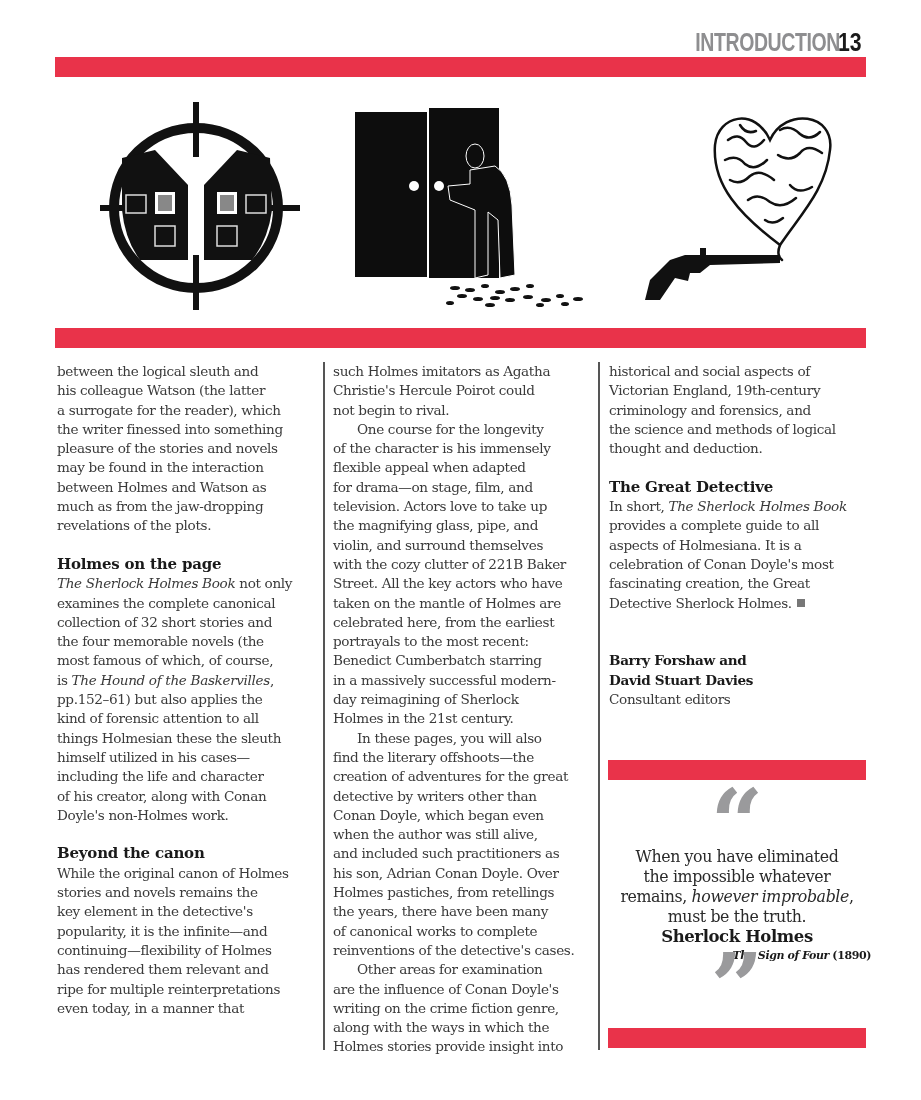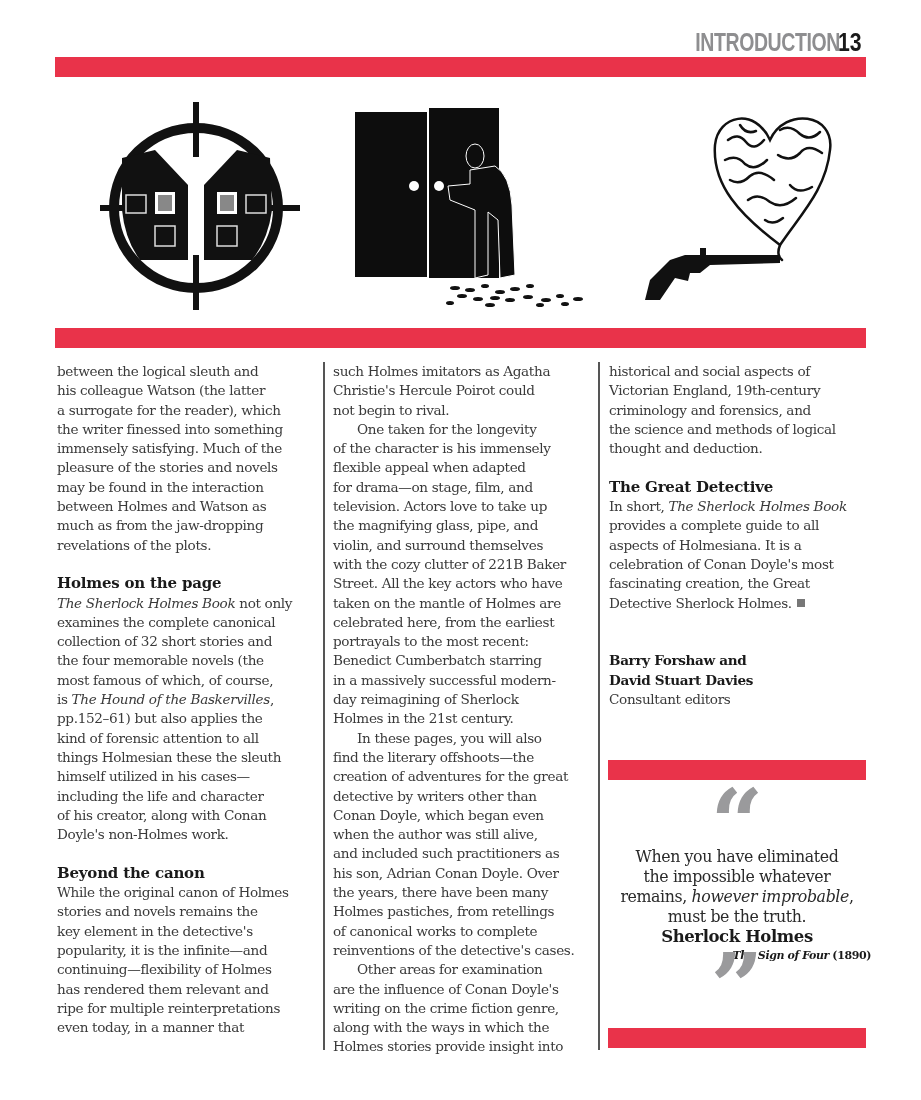--- a/index.html
+++ b/index.html
@@ -138,21 +138,20 @@
 <div class="band band-mid"></div>
 
 <div class="divider div1"></div>
 <div class="divider div2"></div>
 
 <div class="col col1">
   <span class="line">between the logical sleuth and</span>
   <span class="line">his colleague Watson (the latter</span>
   <span class="line">a surrogate for the reader), which</span>
   <span class="line">the writer finessed into something</span>
-  <span class="line">immensely satisfying. Much of the</span>
   <span class="line">pleasure of the stories and novels</span>
   <span class="line">may be found in the interaction</span>
   <span class="line">between Holmes and Watson as</span>
   <span class="line">much as from the jaw-dropping</span>
   <span class="line">revelations of the plots.</span>
   <span class="gap"></span>
   <span class="line heading">Holmes on the page</span>
   <div id="col1-sec1">
       <span class="line"><span></span><em>The Sherlock Holmes Book</em><span> not only</span></span>
       <span class="line"><span>examines the complete canonical</span><em></em><span></span></span>
@@ -177,21 +176,21 @@
   <span class="line">continuing—flexibility of Holmes</span>
   <span class="line">has rendered them relevant and</span>
   <span class="line">ripe for multiple reinterpretations</span>
   <span class="line">even today, in a manner that</span>
 </div>
 
 <div class="col col2" id="col2">
     <span class="line">such Holmes imitators as Agatha</span>
     <span class="line">Christie's Hercule Poirot could</span>
     <span class="line">not begin to rival.</span>
-    <span class="line indent">One taken for the longevity</span>
+    <span class="line indent">One course for the longevity</span>
     <span class="line">of the character is his immensely</span>
     <span class="line">flexible appeal when adapted</span>
     <span class="line">for drama—on stage, film, and</span>
     <span class="line">television. Actors love to take up</span>
     <span class="line">the magnifying glass, pipe, and</span>
     <span class="line">violin, and surround themselves</span>
     <span class="line">with the cozy clutter of 221B Baker</span>
     <span class="line">Street. All the key actors who have</span>
     <span class="line">taken on the mantle of Holmes are</span>
     <span class="line">celebrated here, from the earliest</span>
@@ -201,22 +200,22 @@
     <span class="line">day reimagining of Sherlock</span>
     <span class="line">Holmes in the 21st century.</span>
     <span class="line indent">In these pages, you will also</span>
     <span class="line">find the literary offshoots—the</span>
     <span class="line">creation of adventures for the great</span>
     <span class="line">detective by writers other than</span>
     <span class="line">Conan Doyle, which began even</span>
     <span class="line">when the author was still alive,</span>
     <span class="line">and included such practitioners as</span>
     <span class="line">his son, Adrian Conan Doyle. Over</span>
+    <span class="line">Holmes pastiches, from retellings</span>
     <span class="line">the years, there have been many</span>
-    <span class="line">Holmes pastiches, from retellings</span>
     <span class="line">of canonical works to complete</span>
     <span class="line">reinventions of the detective's cases.</span>
     <span class="line indent">Other areas for examination</span>
     <span class="line">are the influence of Conan Doyle's</span>
     <span class="line">writing on the crime fiction genre,</span>
     <span class="line">along with the ways in which the</span>
     <span class="line">Holmes stories provide insight into</span>
   </div>
 
 <div class="col col3">

